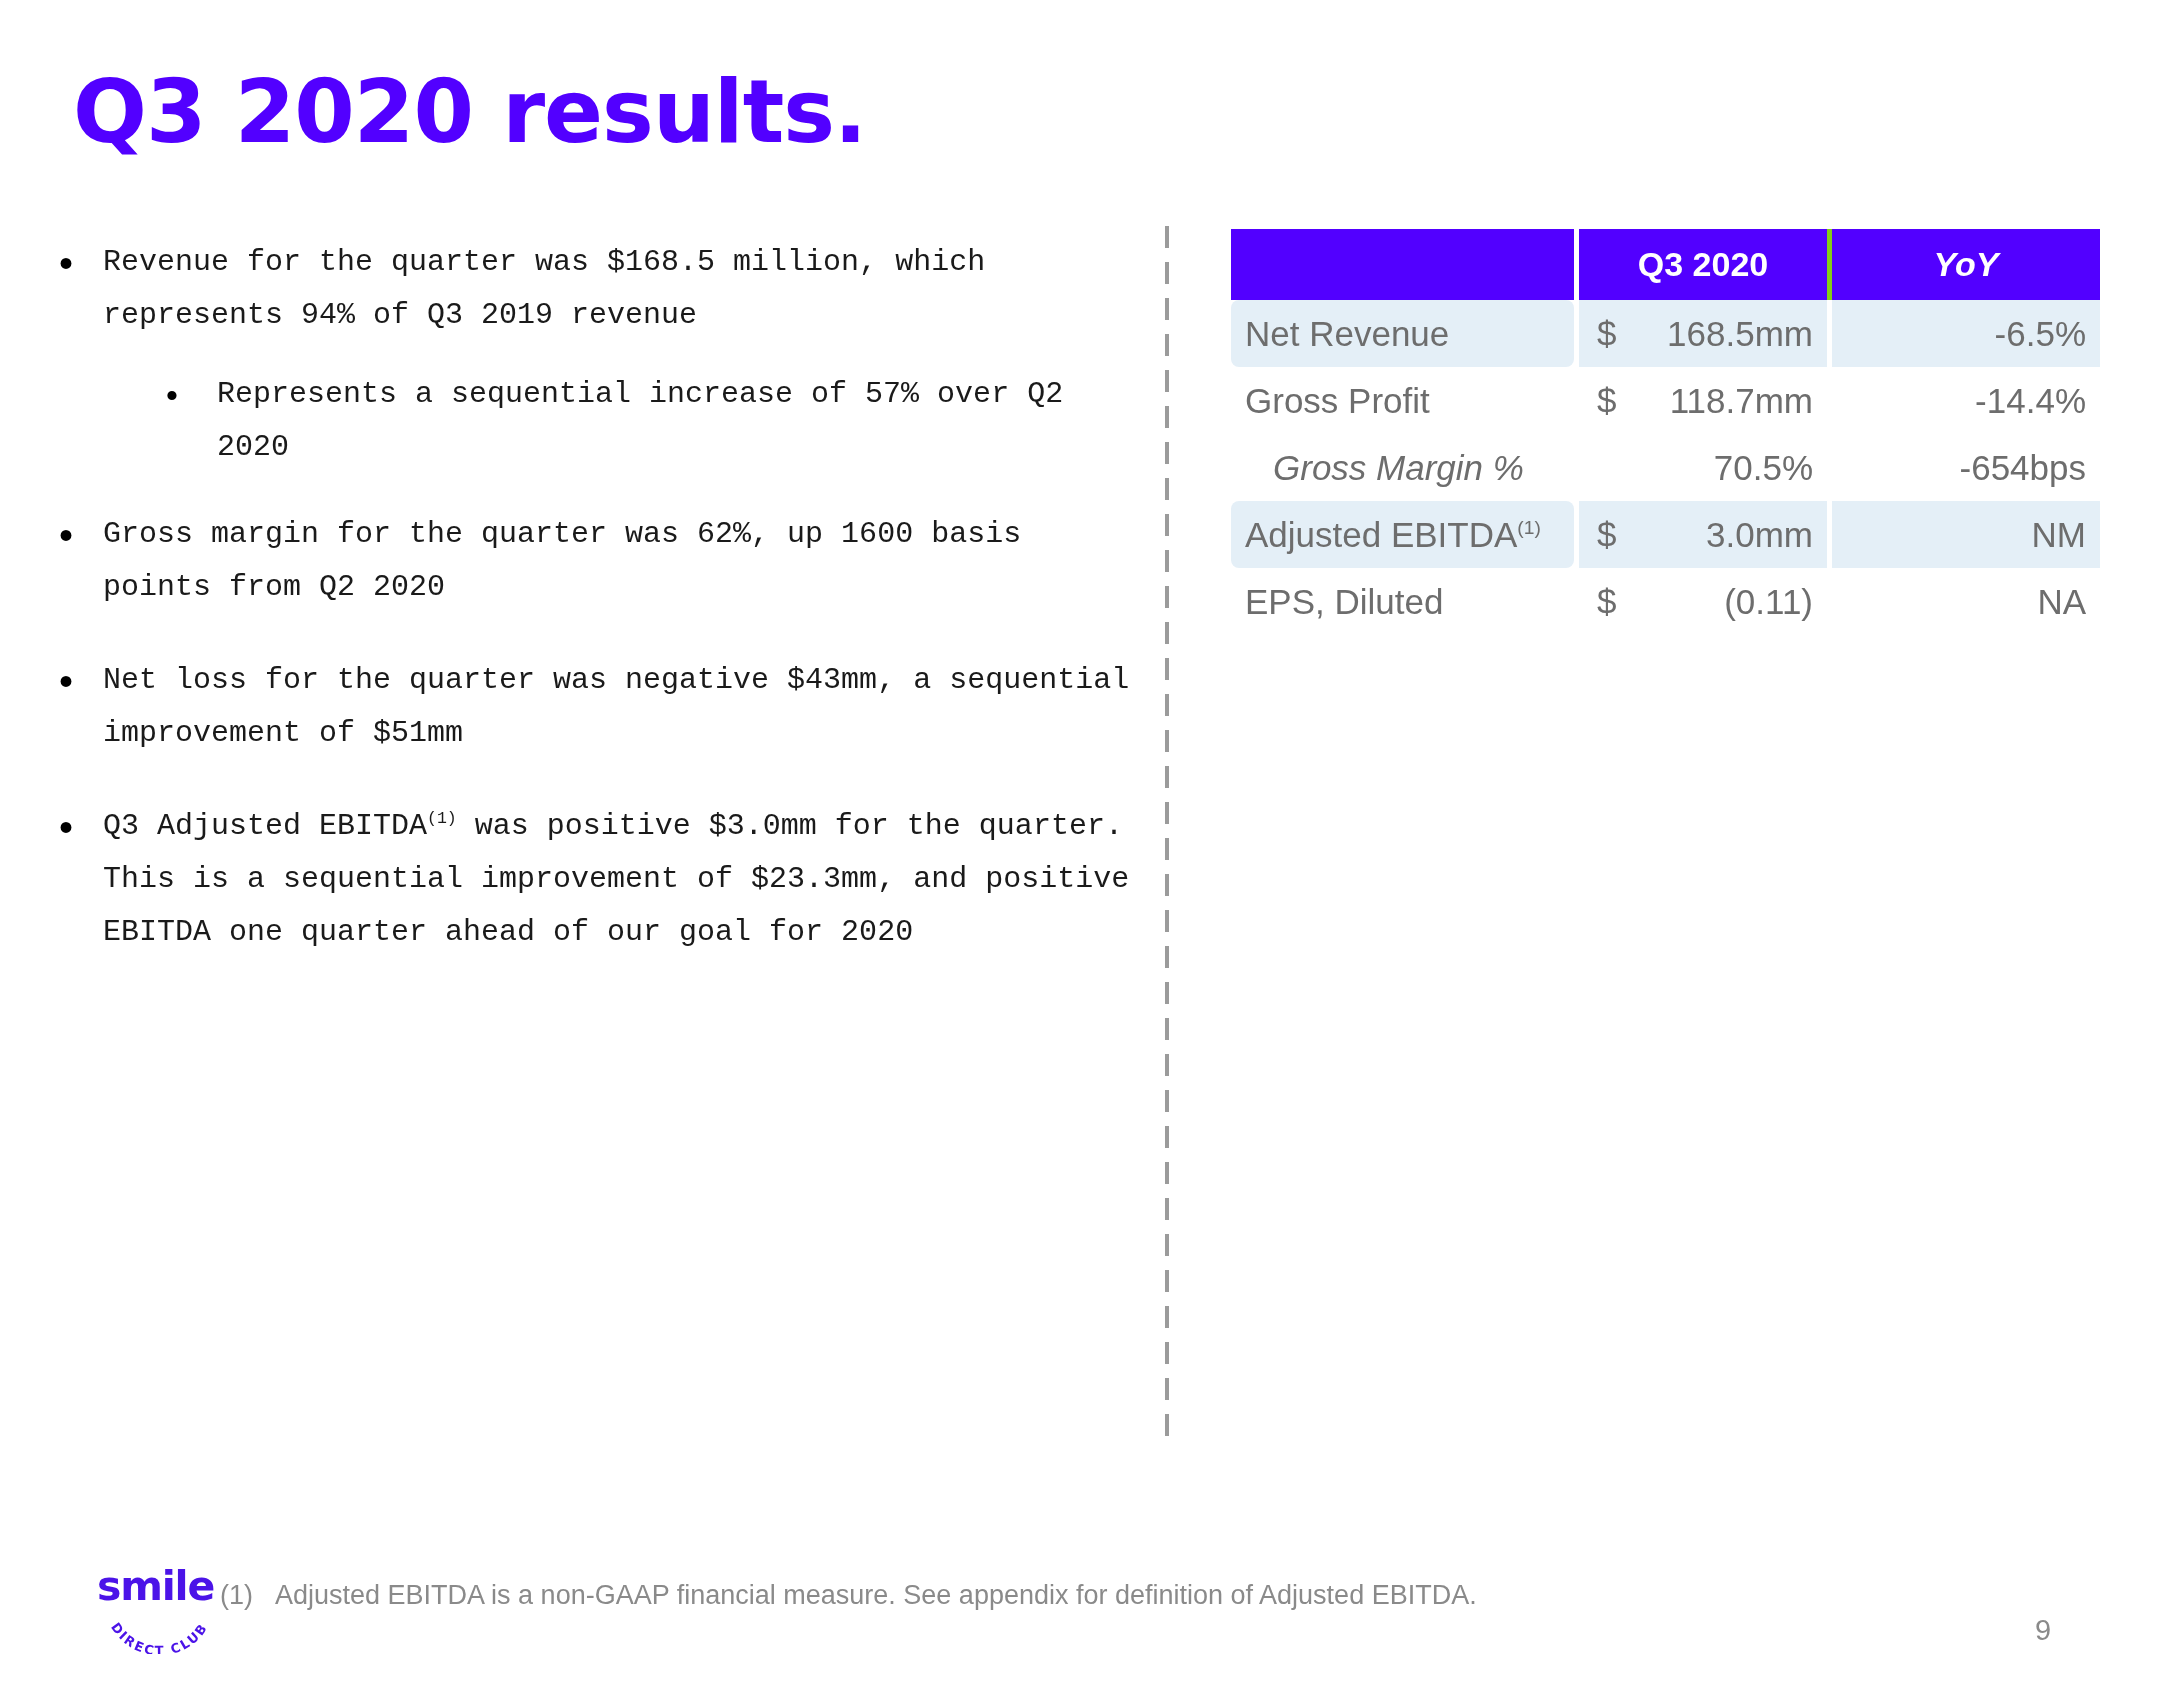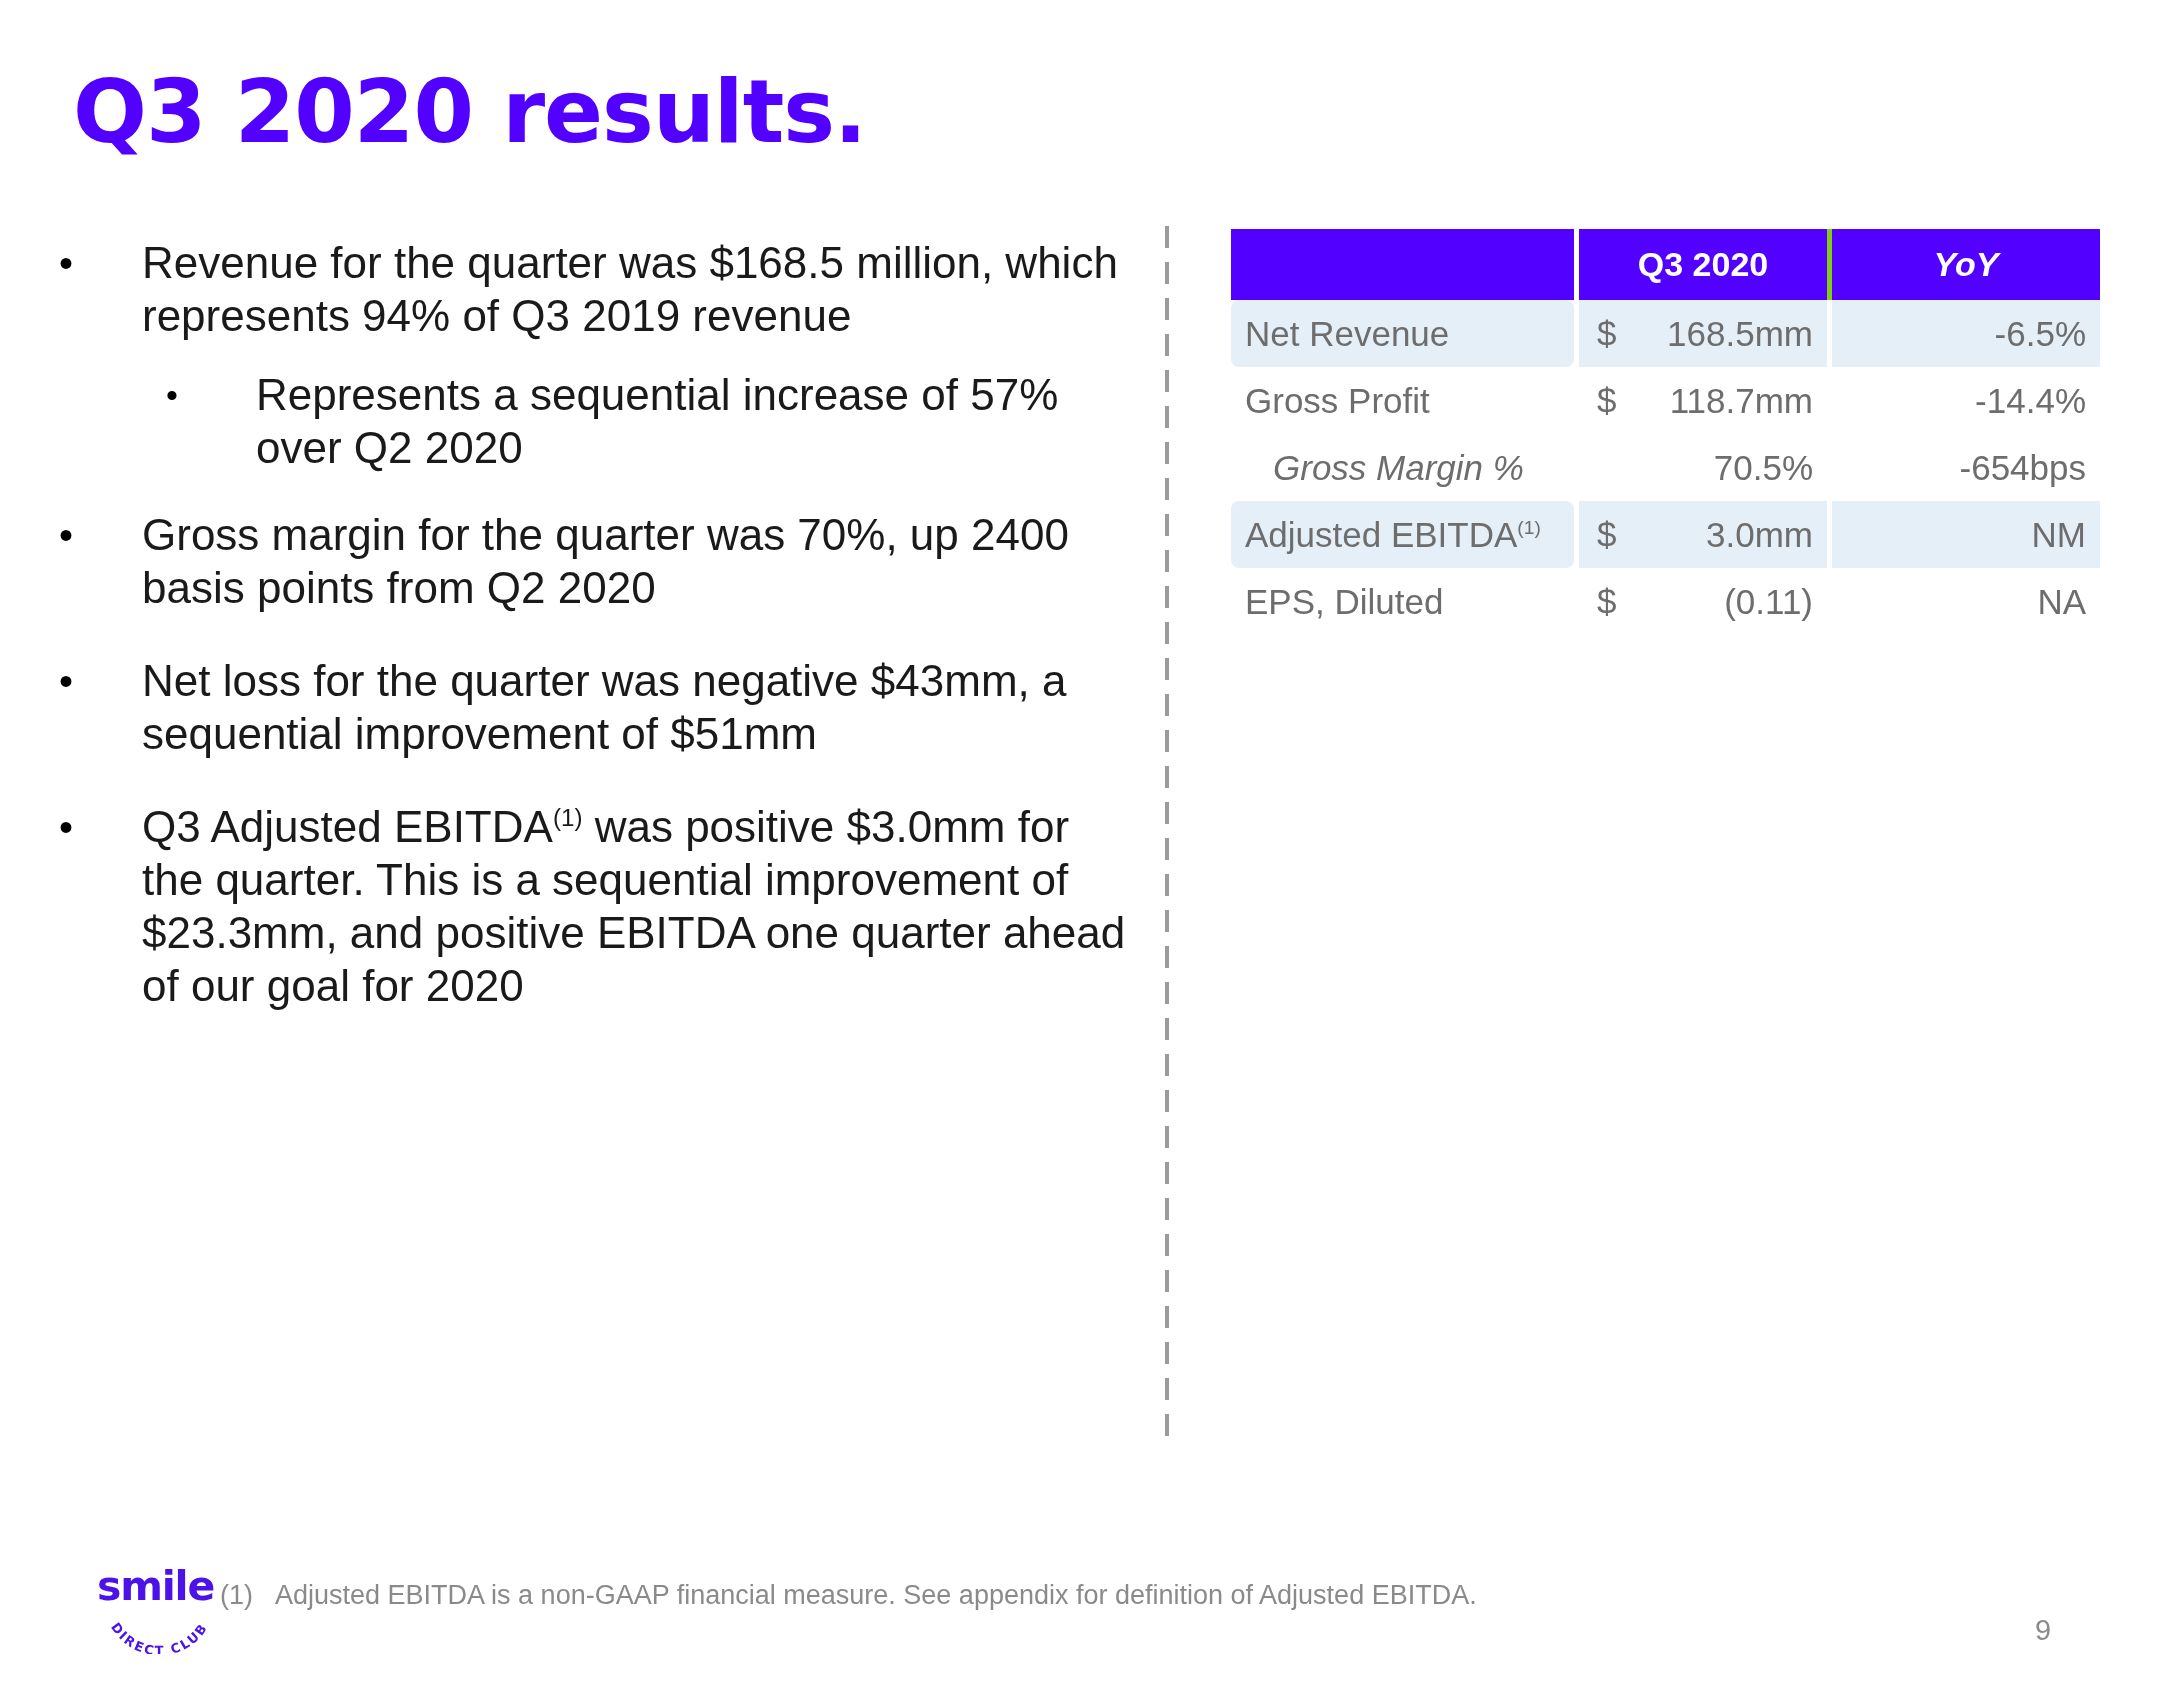--- a/index.html
+++ b/index.html
@@ -54,25 +54,24 @@
     width: 44px;
     font-size: 40px;
     line-height: 55px;
     color: #000000;
     text-align: left;
   }
   .dot.small { width: 51px; font-size: 34px; }
 
   .btext {
     flex: 1 1 auto;
-    font-size: 44px;
+    font-size: 30px;
     line-height: 53px;
     color: #1a1a1a;
-    font-family: Liberation Sans, sans-serif;
-    margin-left: 39px;
+    font-family: Liberation Mono, monospace;
   }
   .btext sup {
     font-size: 0.55em;
     vertical-align: super;
     line-height: 0;
   }
 
   
   .divider {
     position: absolute;
@@ -239,21 +238,21 @@
       <div class="bullet-row l1">
         <span class="dot">•</span>
         <span class="btext">Revenue for the quarter was $168.5 million, which represents 94% of Q3 2019 revenue</span>
       </div>
       <div class="bullet-row l2">
         <span class="dot small">•</span>
         <span class="btext">Represents a sequential increase of 57% over Q2 2020</span>
       </div>
       <div class="bullet-row l1">
         <span class="dot">•</span>
-        <span class="btext">Gross margin for the quarter was 70%, up 2400 basis points from Q2 2020</span>
+        <span class="btext">Gross margin for the quarter was 62%, up 1600 basis points from Q2 2020</span>
       </div>
       <div class="bullet-row l1 gap-before">
         <span class="dot">•</span>
         <span class="btext">Net loss for the quarter was negative $43mm, a sequential improvement of $51mm</span>
       </div>
       <div class="bullet-row l1 gap-before">
         <span class="dot">•</span>
         <span class="btext">Q3 Adjusted EBITDA<sup>(1)</sup> was positive $3.0mm for the quarter. This is a sequential improvement of $23.3mm, and positive EBITDA one quarter ahead of our goal for 2020</span>
       </div>
     </div>

